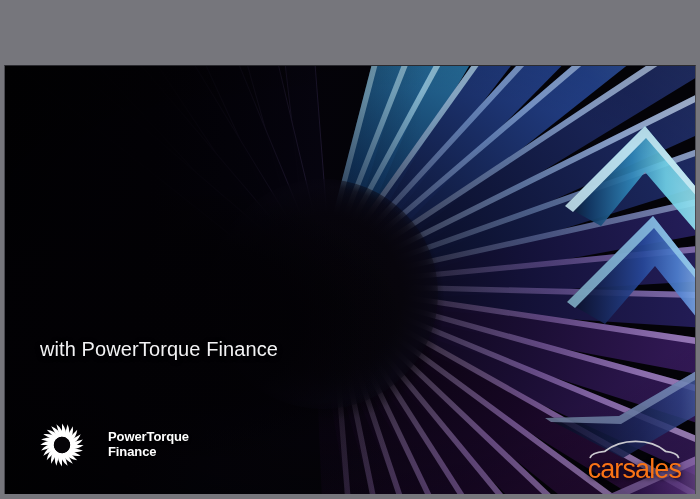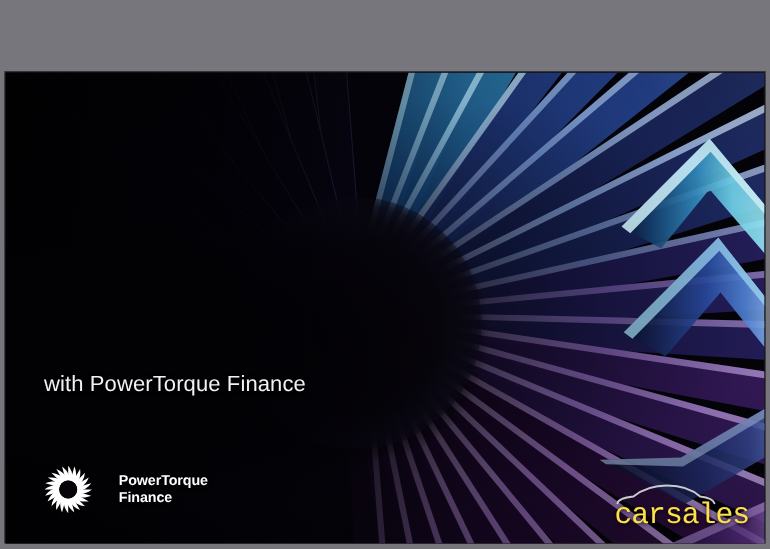--- a/index.html
+++ b/index.html
@@ -138,24 +138,23 @@
     z-index:22;
     display:flex;
     flex-direction:column;
     align-items:flex-start;
   }
   .carsales-car{ display:block; width:92px; height:20px; margin-bottom:-3px; }
   .carsales-word{
     font-size:27px;
     font-weight:400;
     letter-spacing:-0.9px;
-    color:#fde047;
+    color:#f97316;
     line-height:1;
     text-shadow:0 1px 4px rgba(0,0,0,0.9);
-    font-family:Liberation Mono, monospace;
   }
 </style>
 </head>
 <body>
 
 <div class="banner-frame">
   <div class="banner-canvas">
 
     <div class="turbine-art">
       <svg width="692" height="487" viewBox="0 0 692 487" style="position:absolute;left:0;top:0;">

